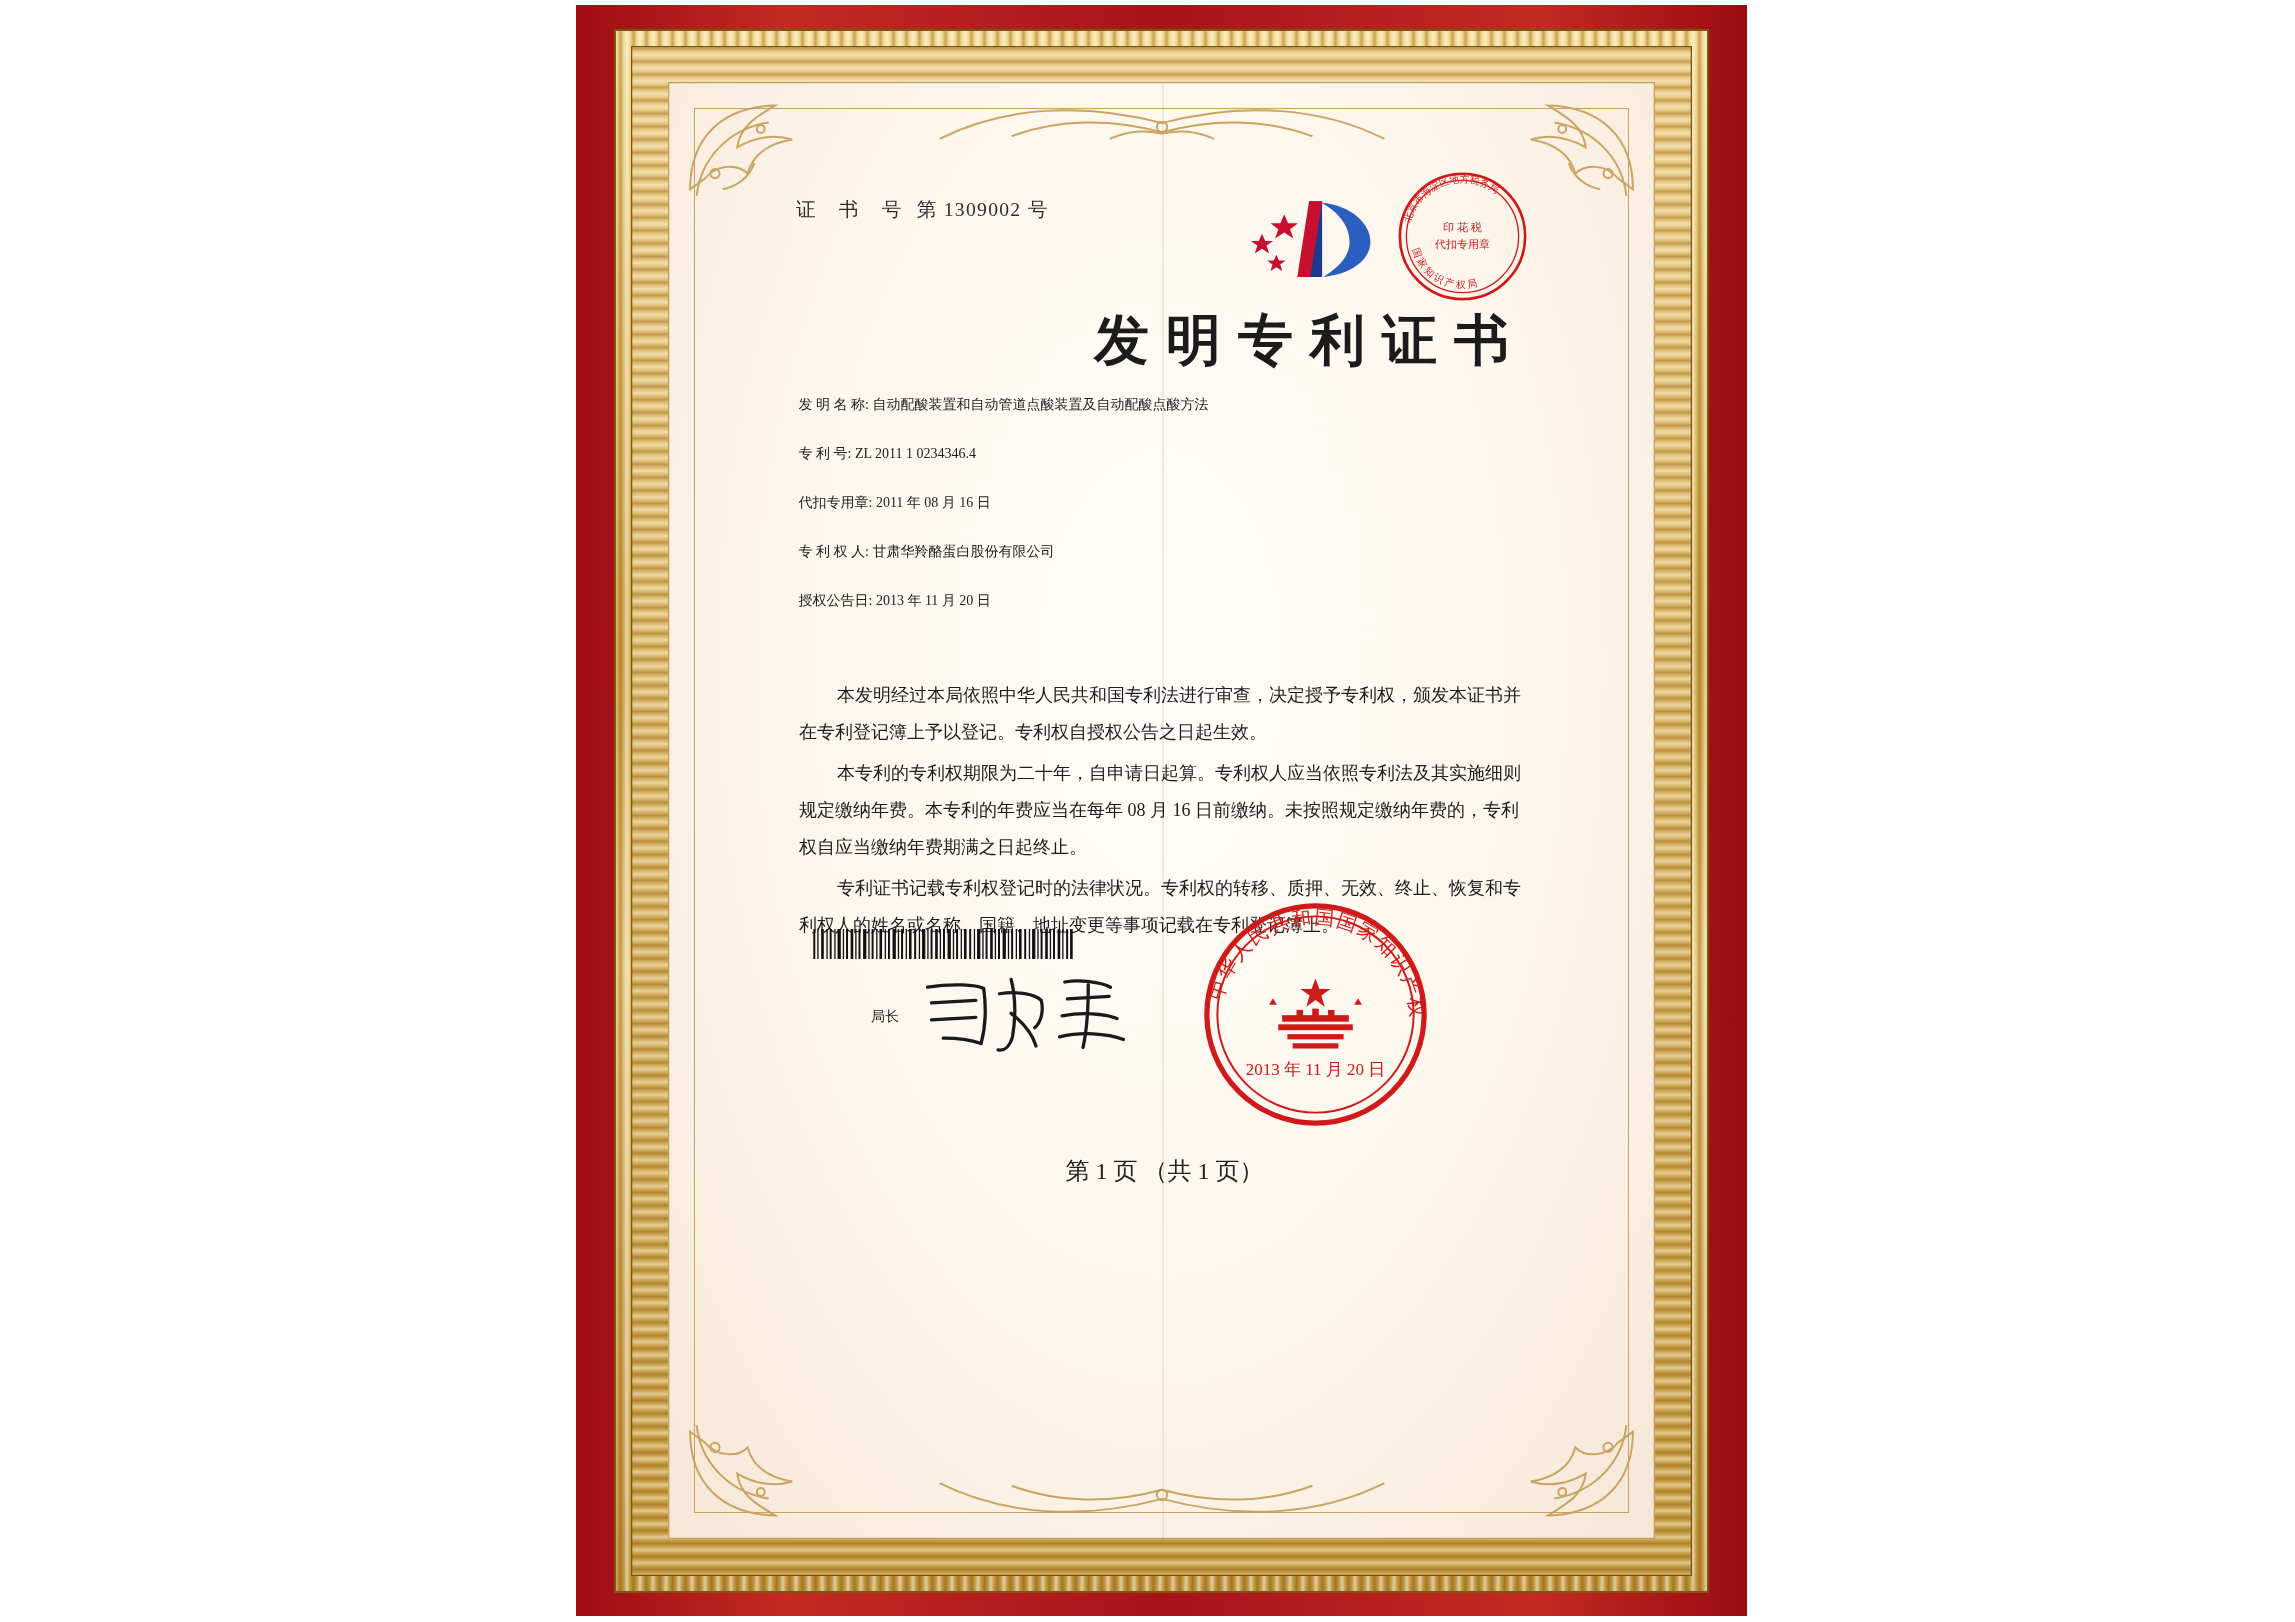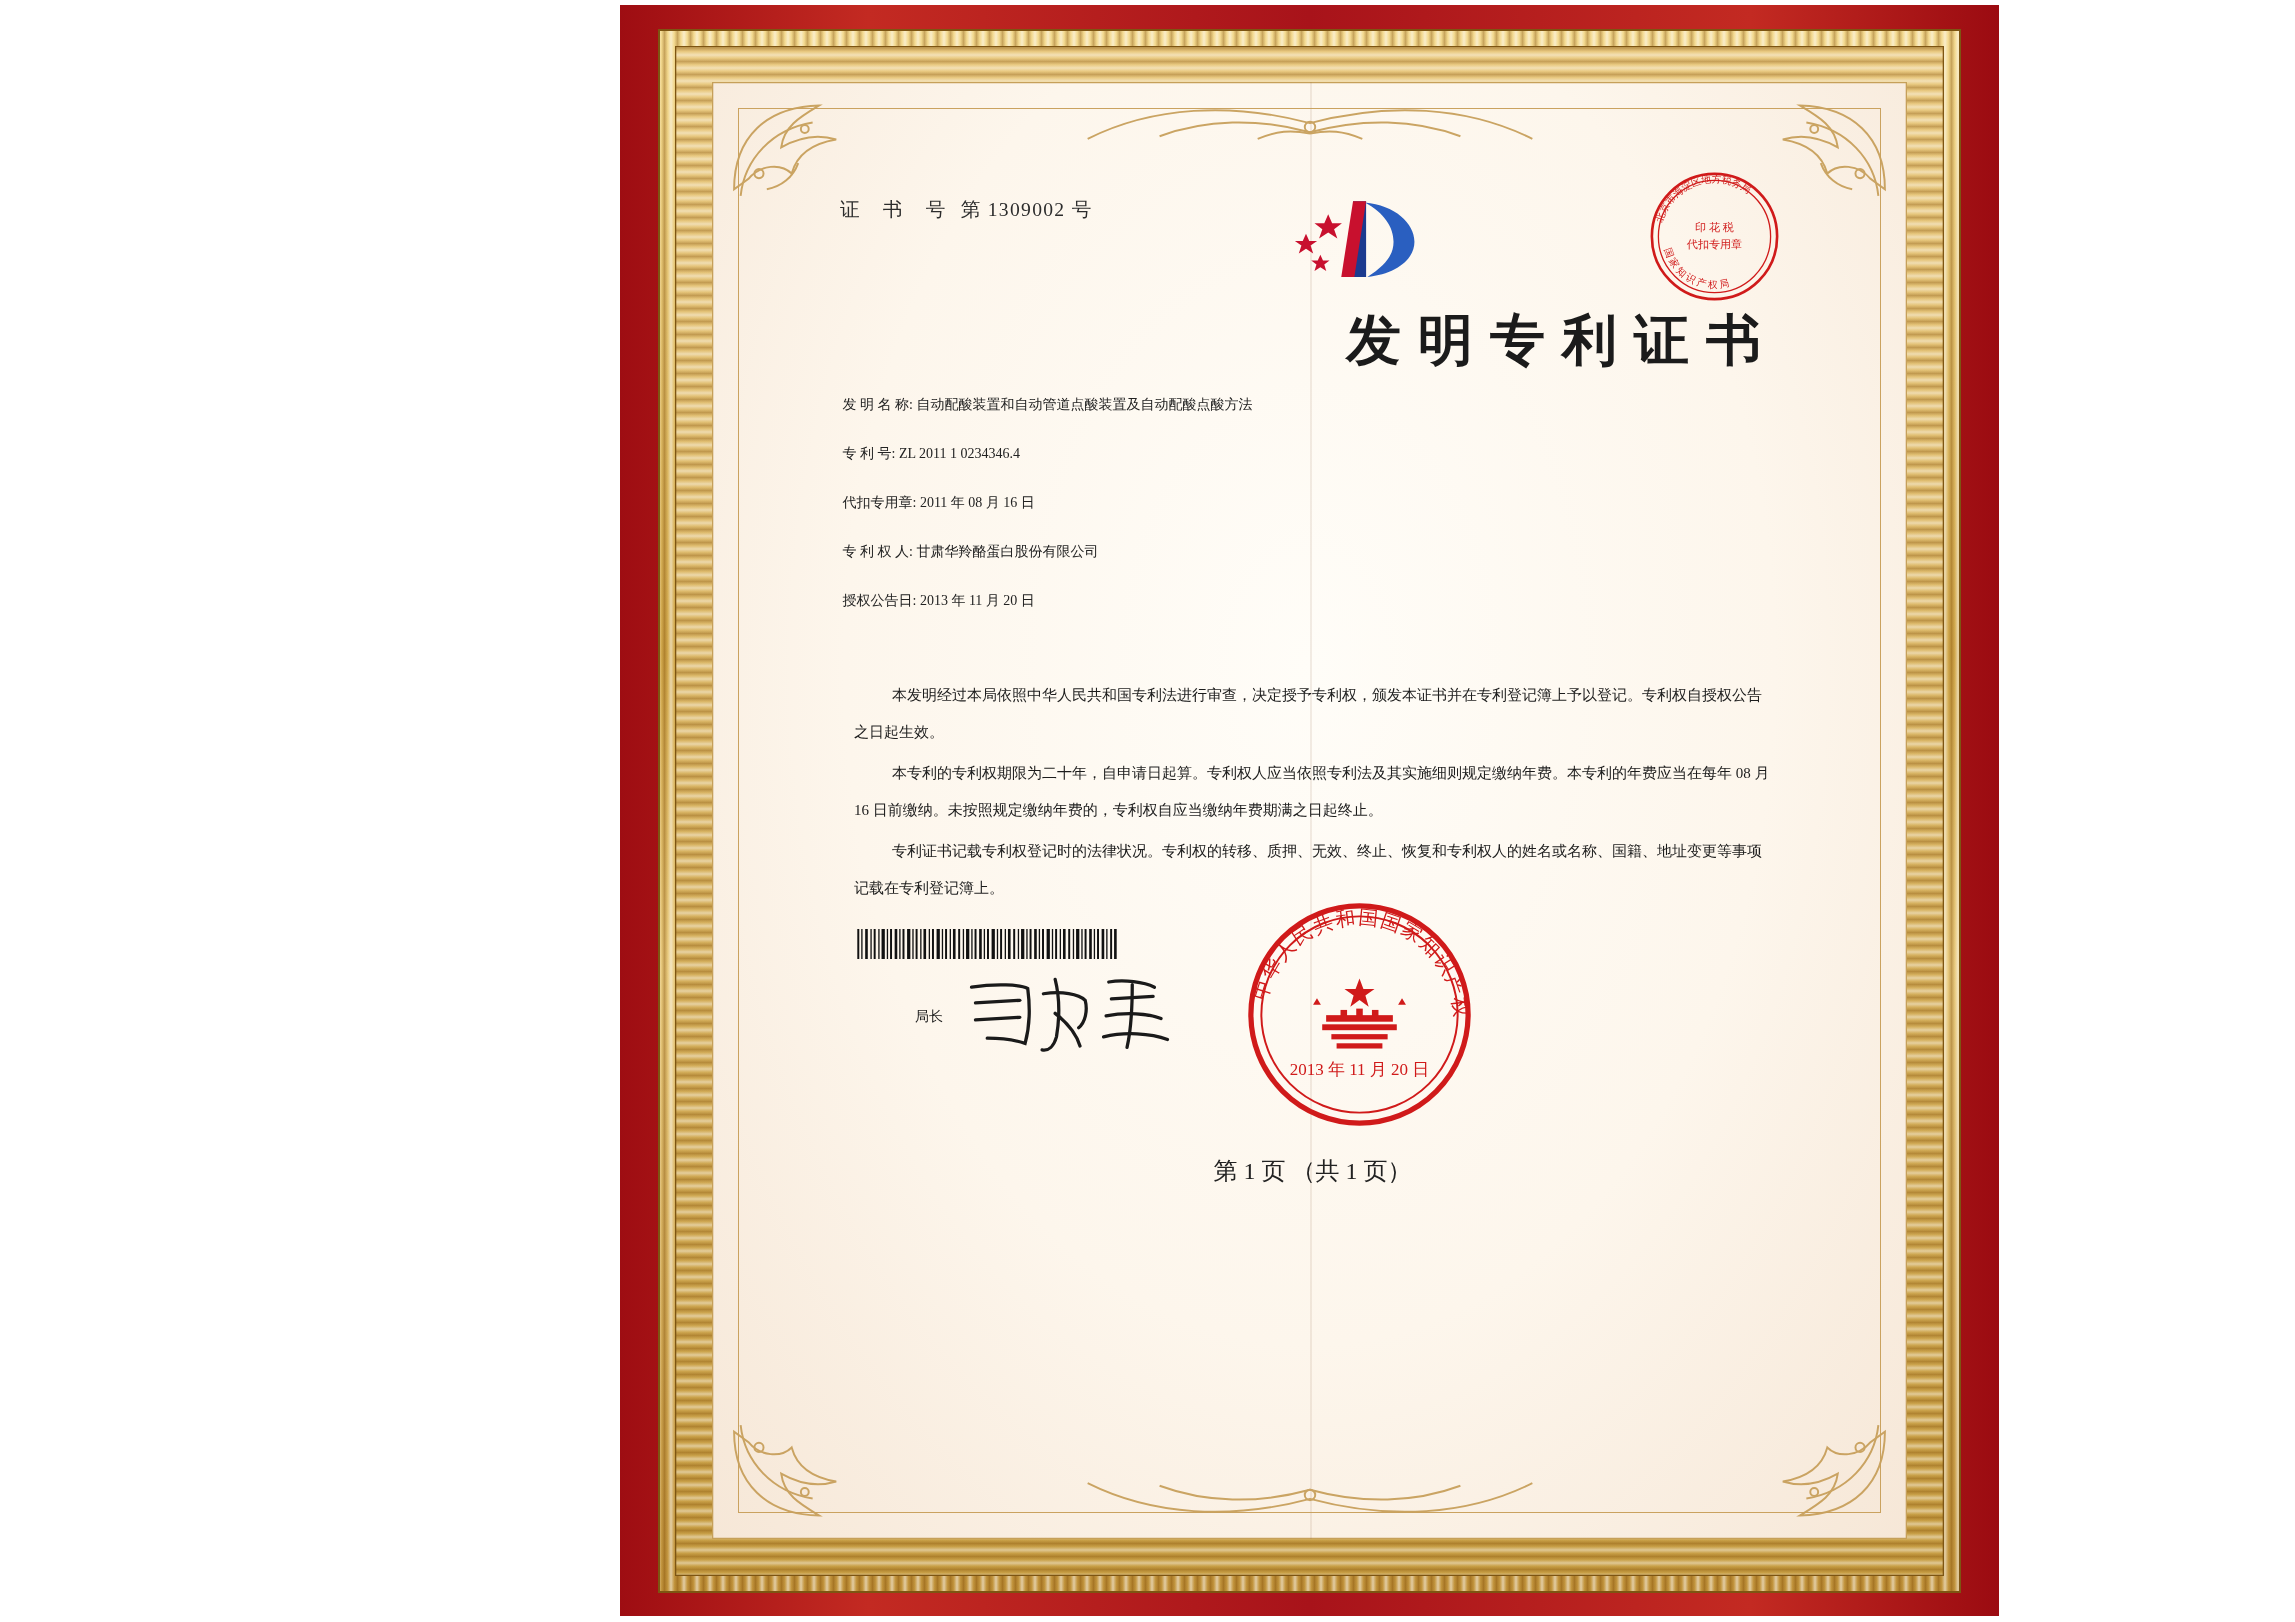--- a/index.html
+++ b/index.html
@@ -1,24 +1,23 @@
 <!DOCTYPE html>
 <html lang="zh" style="font-size:10.5px"><head>
 <meta charset="utf-8">
 <style>
   html,body{margin:0;padding:0;background:#ffffff;}
   body{font-family:"Liberation Serif", serif;}
   .page{position:relative;width:2295px;height:1623px;background:#ffffff;overflow:hidden;}
 
   
   .cert{
-    position:absolute;left:576px;top:5.2px;width:1379px;height:1611px;
+    position:absolute;left:576px;top:5.2px;width:1171px;height:1611px;
     background:#b81616;
     box-sizing:border-box;
-    margin-left:44px;
   }
   
   .cert-red{
     position:absolute;inset:0;
     background:
       linear-gradient(90deg,#9e0d12 0%,#c32a22 18%,#a8131a 50%,#c32a22 82%,#9b0b11 100%);
   }
   
   .cert-gold{
     position:absolute;left:38px;top:23.6px;right:38px;bottom:23.6px;
@@ -73,21 +72,21 @@
   .stamp-small{
     position:absolute;right:6.5px;top:-11.8px;width:137px;height:137px;
   }
 
   .fields{position:absolute;left:6.5px;top:216px;right:0;font-size:14px;color:#222;}
   .frow{margin-bottom:31px;white-space:nowrap;}
   .flabel{display:inline-block;min-width:none;}
   .fvalue{}
   .lbl-spread{letter-spacing:9.2px;}
 
-  .paras{position:absolute;left:18px;top:497px;right:13px;font-size:15px;line-height:37px;color:#1c1c1c;}
+  .paras{position:absolute;left:7px;top:497px;right:13px;font-size:18px;line-height:37px;color:#1c1c1c;}
   .paras p{margin:0 0 3.9px 0;text-indent:38px;}
 
   .barcode{position:absolute;left:19.6px;top:749px;width:262px;height:30px;}
   .sig-label{position:absolute;left:79px;top:828px;font-size:14px;color:#222;}
   .signature{position:absolute;left:121px;top:785px;width:229px;height:98px;}
   .big-stamp{position:absolute;left:409px;top:720px;width:229px;height:229px;}
   .footer{position:absolute;left:0;right:0;top:975px;text-align:center;font-size:24px;color:#222;}
 </style>
 </head>
 <body>

